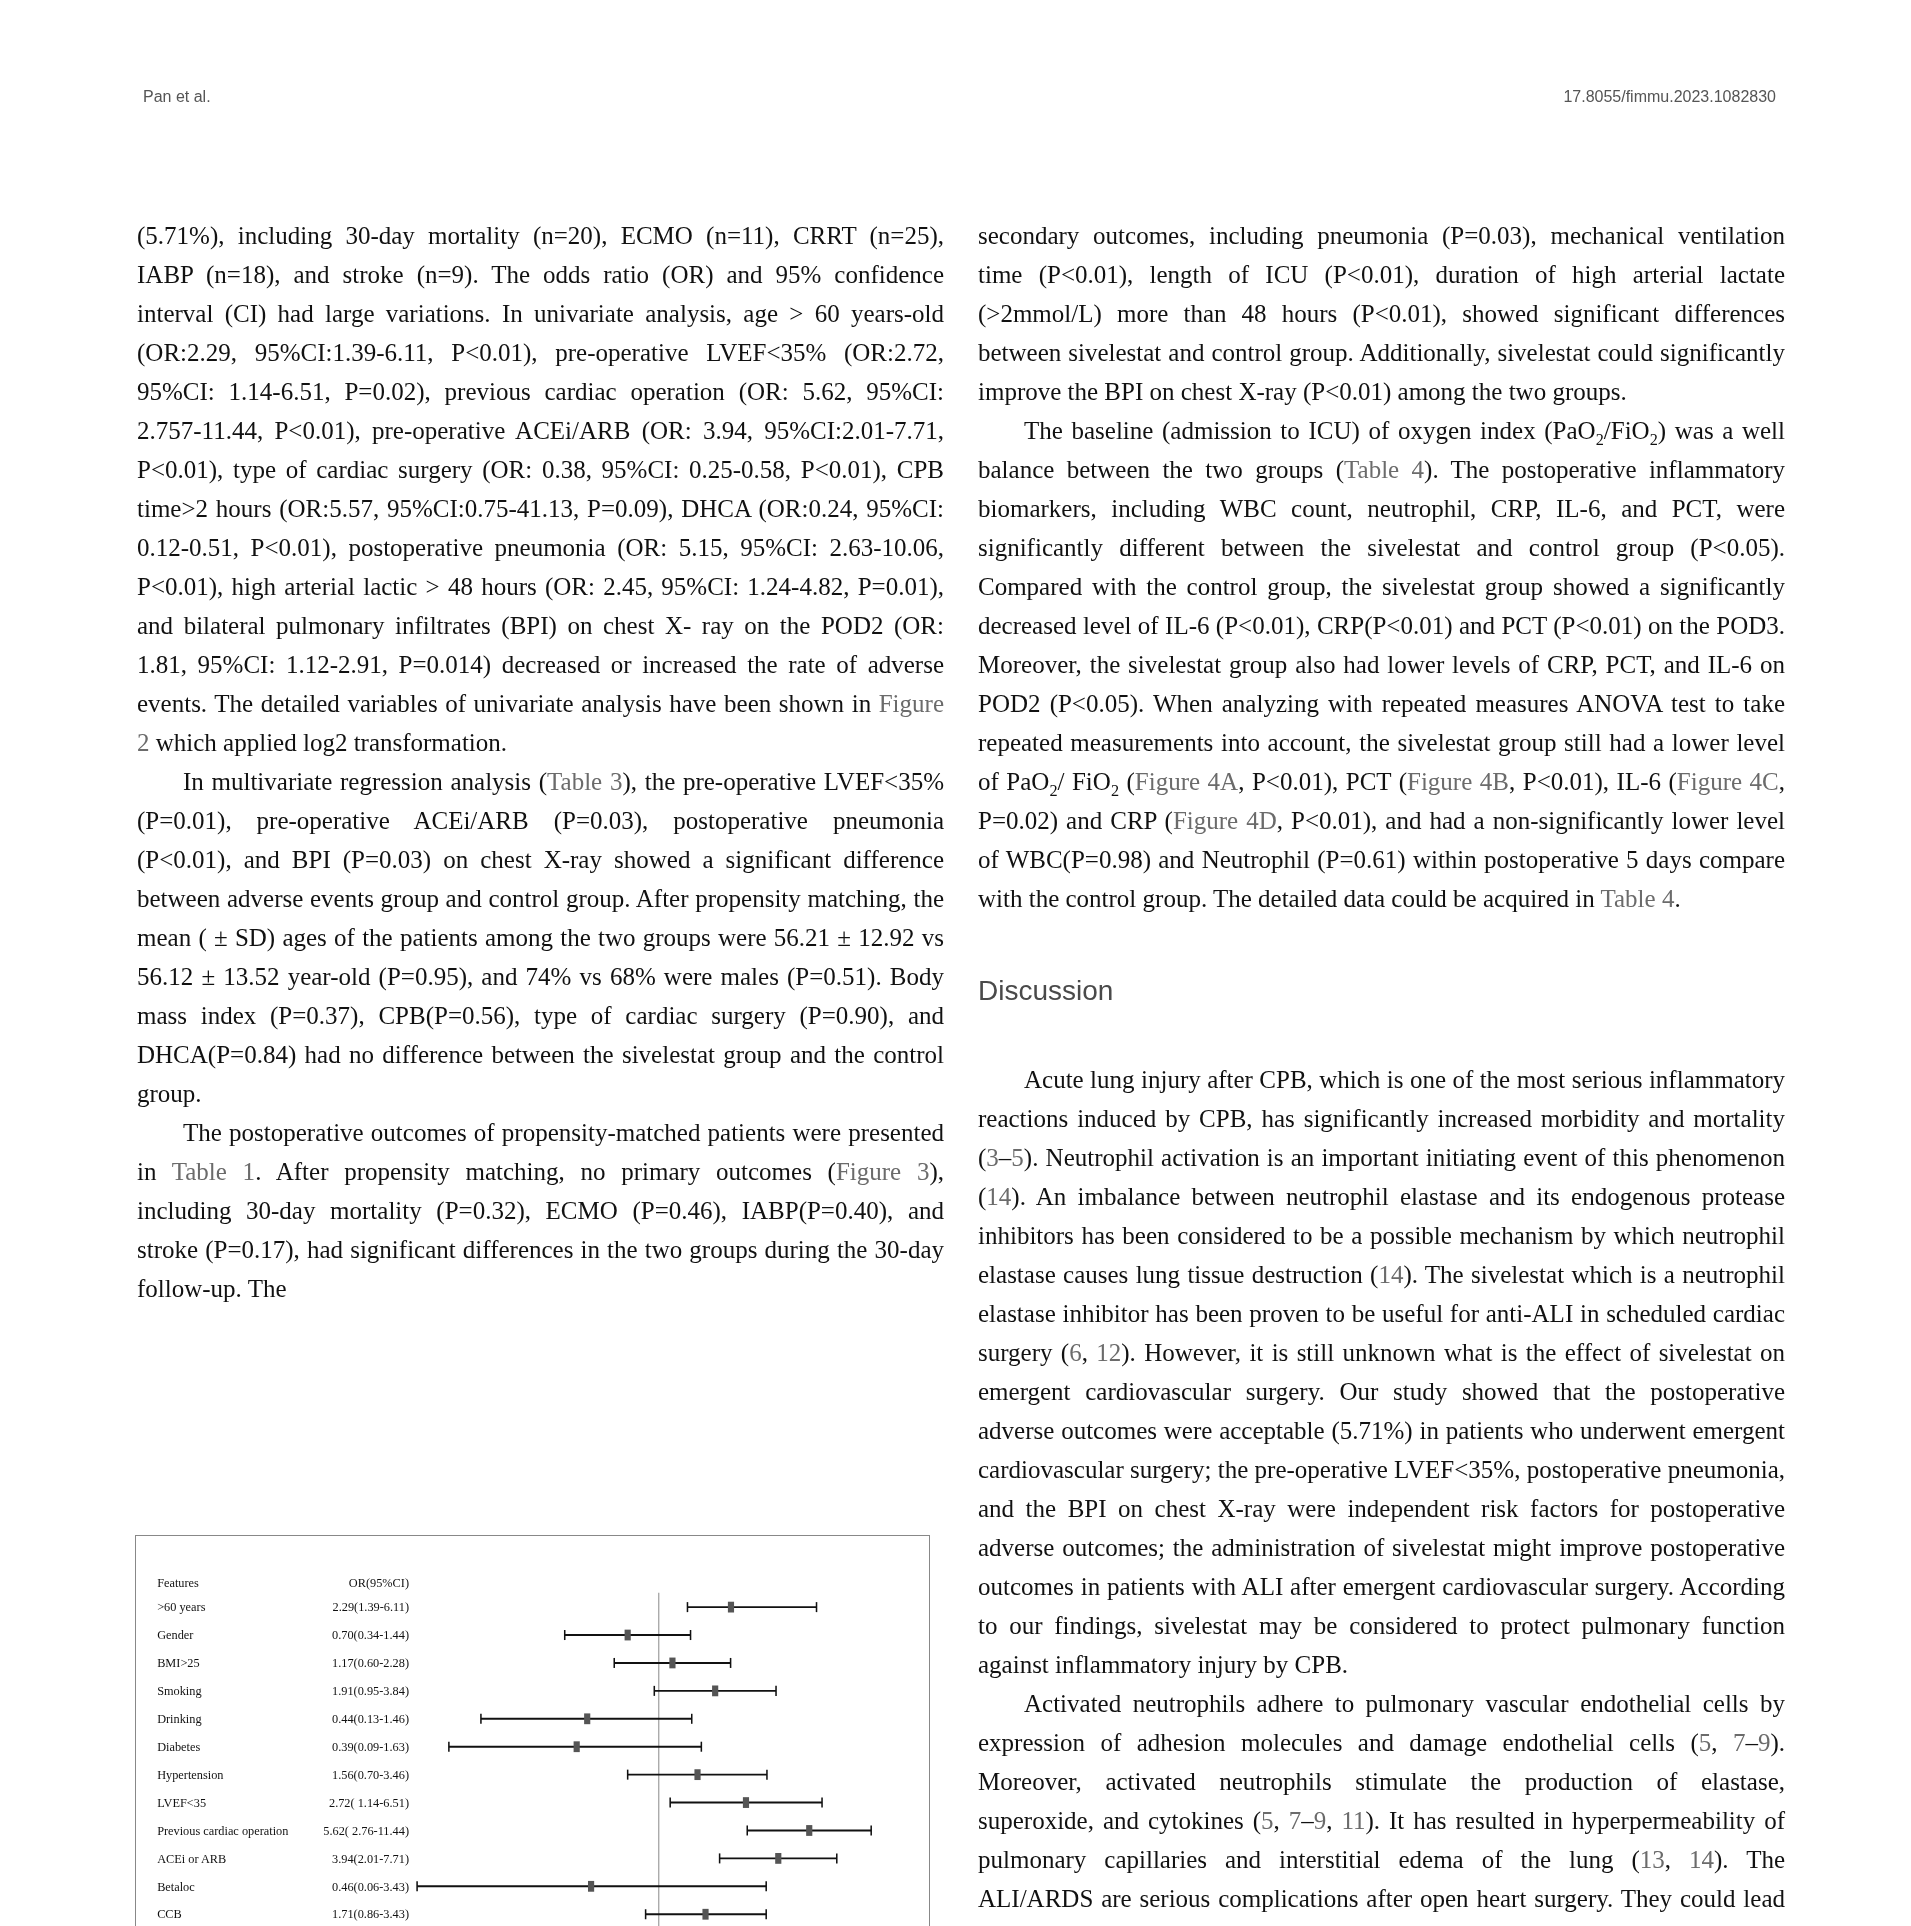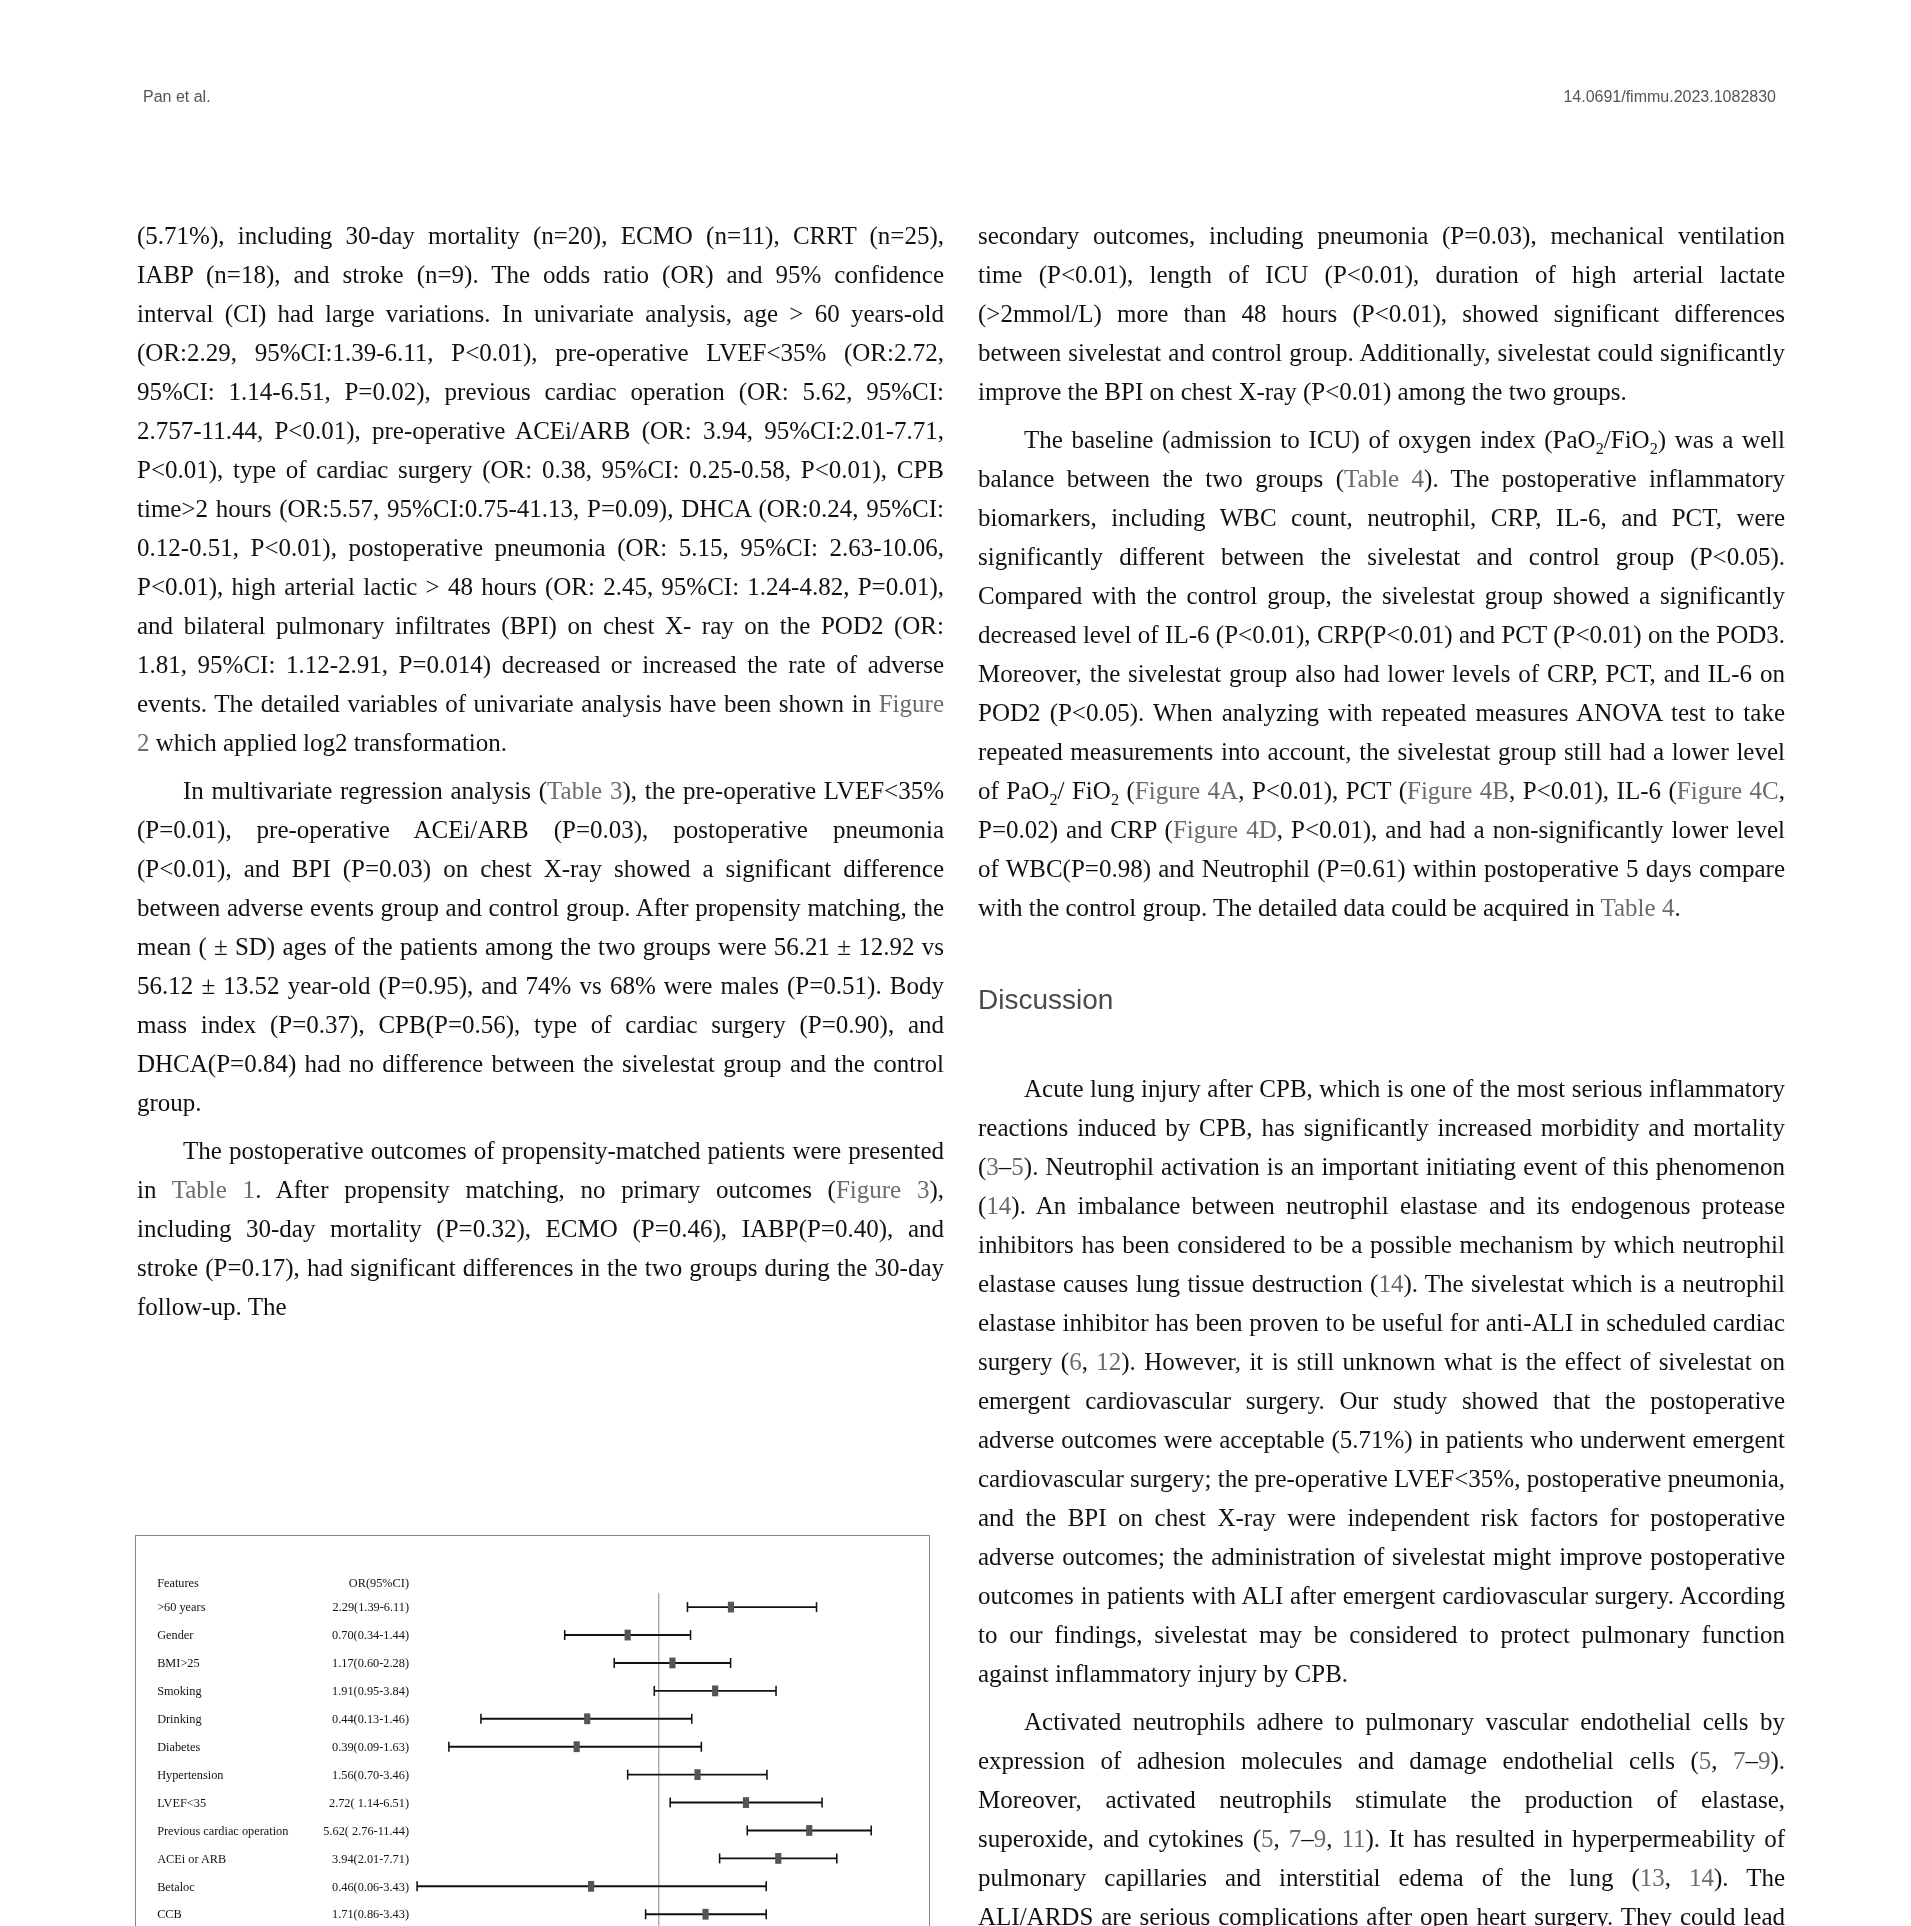--- a/index.html
+++ b/index.html
@@ -4,41 +4,41 @@
 <style>
   html, body { margin: 0; padding: 0; background: #ffffff; }
   body { width: 1911px; height: 2702px; position: relative; overflow: hidden; }
   .hdr, .ftr { position: absolute; font-family: "Liberation Sans", sans-serif; font-size: 16px; color: #555555; }
   .col {
     position: absolute; width: 807px;
     font-family: "Liberation Serif", serif; font-size: 25px; line-height: 39px;
     color: #111111; text-align: justify;
   }
   .col p { margin: 0; text-indent: 0; }
-  .col p.ind { text-indent: 46px; margin-top: 9px; }
+  .col p.ind { text-indent: 46px; }
   .col p.cont { text-indent: 0; }
   .link { color: #6b6b6b; }
   .section-title {
     font-family: "Liberation Sans", sans-serif; font-size: 28px; color: #4a4a4a;
     margin: 50px 0 46px 0; line-height: 46px; font-weight: normal;
   }
   sub { font-size: 0.65em; line-height: 0; }
   #fig-box {
     position: absolute; left: 135px; top: 1535px; width: 795px; height: 923px;
     border: 1.9px solid #888888; box-sizing: border-box;
   }
   #fig-svg { position: absolute; left: 0; top: 0; }
   .f-text { font-family: "Liberation Serif", serif; font-size: 32px; fill: #111111; }
   .f-tick { font-family: "Liberation Serif", serif; font-size: 32px; fill: #111111; }
 </style>
 </head>
 <body>
 
 <div class="hdr" style="left:143px; top:88px;">Pan et al.</div>
-<div class="hdr" style="right:135px; top:88px;">14.0691/fimmu.2023.1082830</div>
+<div class="hdr" style="right:135px; top:88px;">17.8055/fimmu.2023.1082830</div>
 
 <div class="col" id="left-col" style="left:137px; top:216px;">
   <p class="cont"><span>(5.71%), including 30-day mortality (n=20), ECMO (n=11), CRRT (n=25), IABP (n=18), and stroke (n=9). The odds ratio (OR) and 95% confidence interval (CI) had large variations. In univariate analysis, age &gt; 60 years-old (OR:2.29, 95%CI:1.39-6.11, P&lt;0.01), pre-operative LVEF&lt;35% (OR:2.72, 95%CI: 1.14-6.51, P=0.02), previous cardiac operation (OR: 5.62, 95%CI: 2.757-11.44, P&lt;0.01), pre-operative ACEi/ARB (OR: 3.94, 95%CI:2.01-7.71, P&lt;0.01), type of cardiac surgery (OR: 0.38, 95%CI: 0.25-0.58, P&lt;0.01), CPB time&gt;2 hours (OR:5.57, 95%CI:0.75-41.13, P=0.09), DHCA (OR:0.24, 95%CI: 0.12-0.51, P&lt;0.01), postoperative pneumonia (OR: 5.15, 95%CI: 2.63-10.06, P&lt;0.01), high arterial lactic &gt; 48 hours (OR: 2.45, 95%CI: 1.24-4.82, P=0.01), and bilateral pulmonary infiltrates (BPI) on chest X- ray on the POD2 (OR: 1.81, 95%CI: 1.12-2.91, P=0.014) decreased or increased the rate of adverse events. The detailed variables of univariate analysis have been shown in </span><span class="link">Figure 2</span><span> which applied log2 transformation.</span></p>
   <p class="ind"><span>In multivariate regression analysis (</span><span class="link">Table 3</span><span>), the pre-operative LVEF&lt;35% (P=0.01), pre-operative ACEi/ARB (P=0.03), postoperative pneumonia (P&lt;0.01), and BPI (P=0.03) on chest X-ray showed a significant difference between adverse events group and control group. After propensity matching, the mean ( ± SD) ages of the patients among the two groups were 56.21 ± 12.92 vs 56.12 ± 13.52 year-old (P=0.95), and 74% vs 68% were males (P=0.51). Body mass index (P=0.37), CPB(P=0.56), type of cardiac surgery (P=0.90), and DHCA(P=0.84) had no difference between the sivelestat group and the control group.</span></p>
   <p class="ind"><span>The postoperative outcomes of propensity-matched patients were presented in </span><span class="link">Table 1</span><span>. After propensity matching, no primary outcomes (</span><span class="link">Figure 3</span><span>), including 30-day mortality (P=0.32), ECMO (P=0.46), IABP(P=0.40), and stroke (P=0.17), had significant differences in the two groups during the 30-day follow-up. The</span></p>
 </div>
 
 <div class="col" id="right-col" style="left:978px; top:216px;">
   <p class="cont">secondary outcomes, including pneumonia (P=0.03), mechanical ventilation time (P&lt;0.01), length of ICU (P&lt;0.01), duration of high arterial lactate (&gt;2mmol/L) more than 48 hours (P&lt;0.01), showed significant differences between sivelestat and control group. Additionally, sivelestat could significantly improve the BPI on chest X-ray (P&lt;0.01) among the two groups.</p>
   <p class="ind"><span>The baseline (admission to ICU) of oxygen index (PaO</span><sub>2</sub><span>/FiO</span><sub>2</sub><span>) was a well balance between the two groups (</span><span class="link">Table 4</span><span>). The postoperative inflammatory biomarkers, including WBC count, neutrophil, CRP, IL-6, and PCT, were significantly different between the sivelestat and control group (P&lt;0.05). Compared with the control group, the sivelestat group showed a significantly decreased level of IL-6 (P&lt;0.01), CRP(P&lt;0.01) and PCT (P&lt;0.01) on the POD3. Moreover, the sivelestat group also had lower levels of CRP, PCT, and IL-6 on POD2 (P&lt;0.05). When analyzing with repeated measures ANOVA test to take repeated measurements into account, the sivelestat group still had a lower level of PaO</span><sub>2</sub><span>/ FiO</span><sub>2</sub><span> (</span><span class="link">Figure 4A</span><span>, P&lt;0.01), PCT (</span><span class="link">Figure 4B</span><span>, P&lt;0.01), IL-6 (</span><span class="link">Figure 4C</span><span>, P=0.02) and CRP (</span><span class="link">Figure 4D</span><span>, P&lt;0.01), and had a non-significantly lower level of WBC(P=0.98) and Neutrophil (P=0.61) within postoperative 5 days compare with the control group. The detailed data could be acquired in </span><span class="link">Table 4</span><span>.</span></p>

